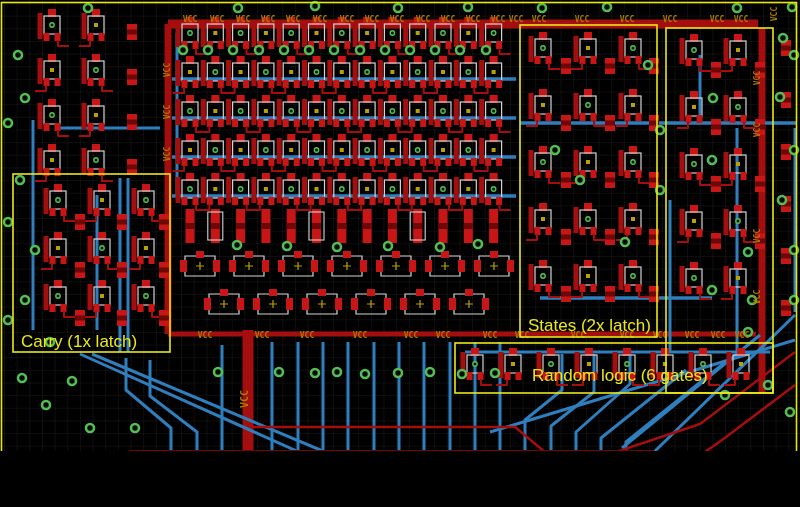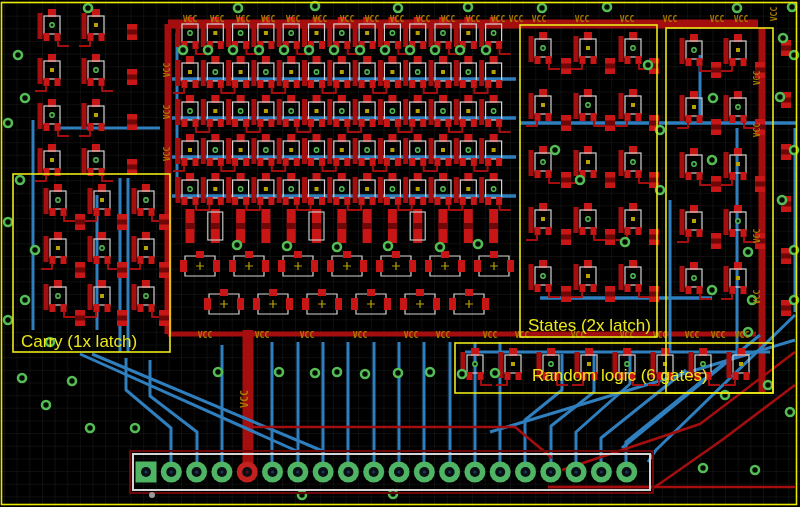--- a/index.html
+++ b/index.html
@@ -1,16 +1,16 @@
 <!DOCTYPE html>
 <html><head>
 <meta charset="utf-8">
 <style>
   html,body{margin:0;padding:0;background:#000;}
-  .stage{position:relative;width:800px;height:507px;background:#15803d;overflow:hidden;
+  .stage{position:relative;width:800px;height:451px;background:#15803d;overflow:hidden;
          font-family:"Liberation Sans",sans-serif;}
   svg text{user-select:none;}
   .net-label{font-family:"DejaVu Sans Mono",monospace;font-weight:bold;}
   .annotation-label{font-family:"Liberation Sans",sans-serif;}
 </style>
 </head>
 <body>
 
 <div class="stage">
   <svg id="board" width="800" height="507" viewBox="0 0 800 507" xmlns="http://www.w3.org/2000/svg">

